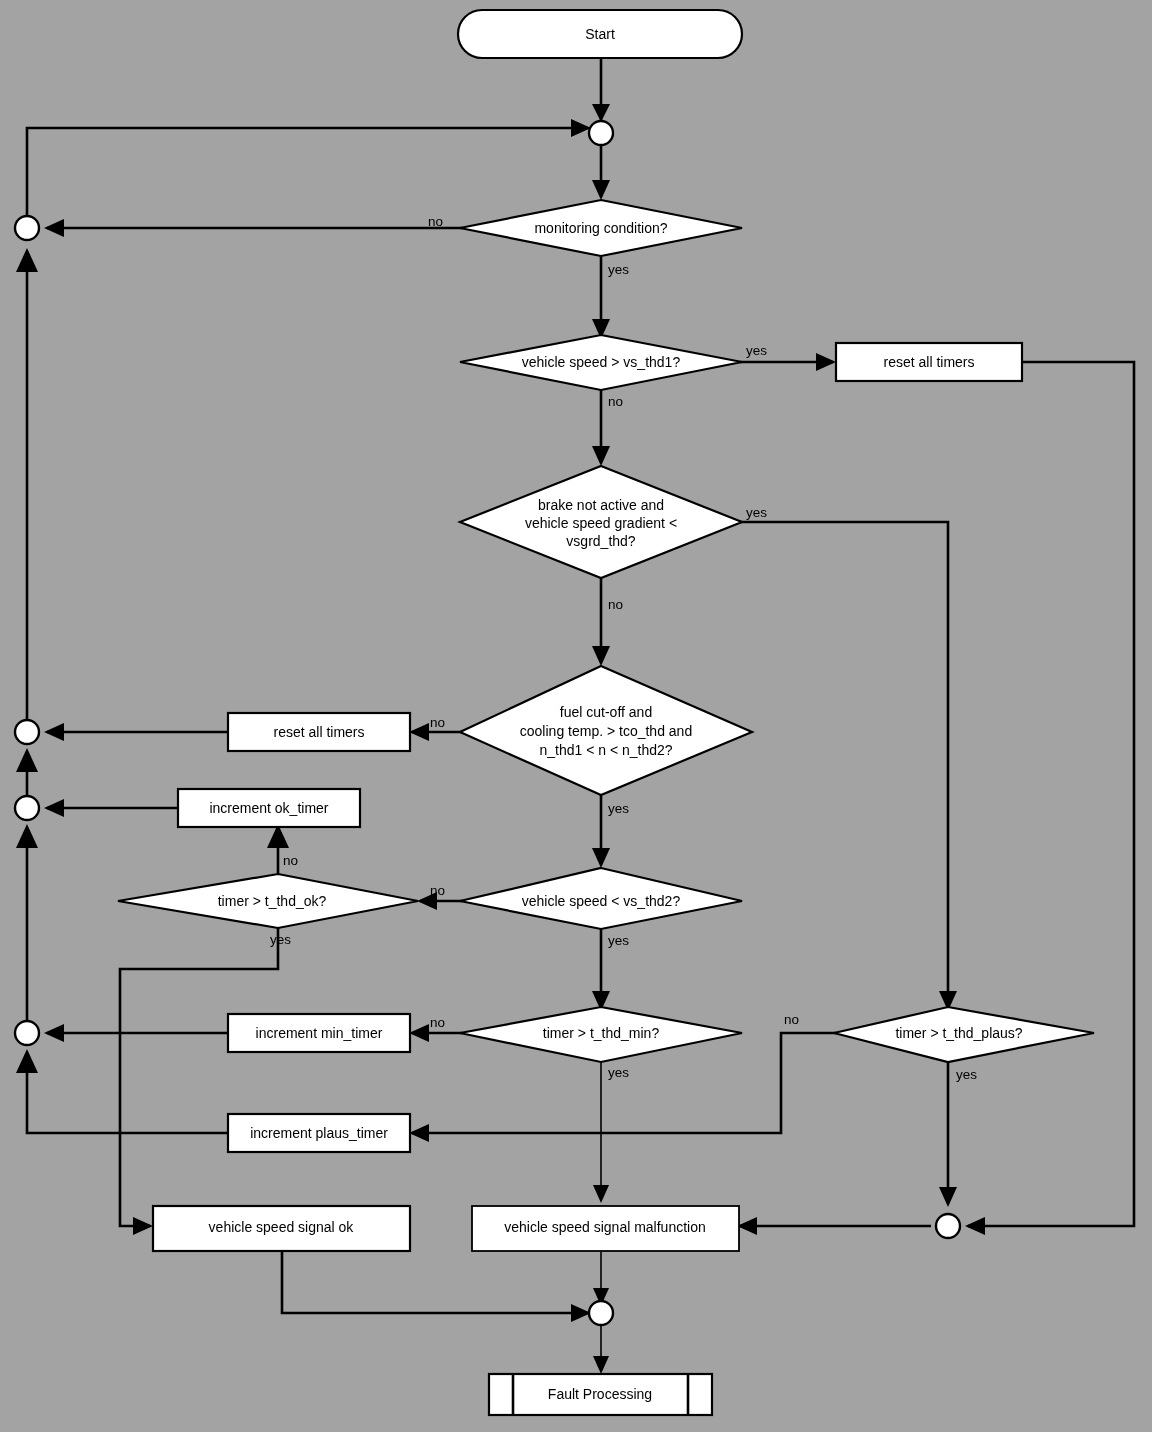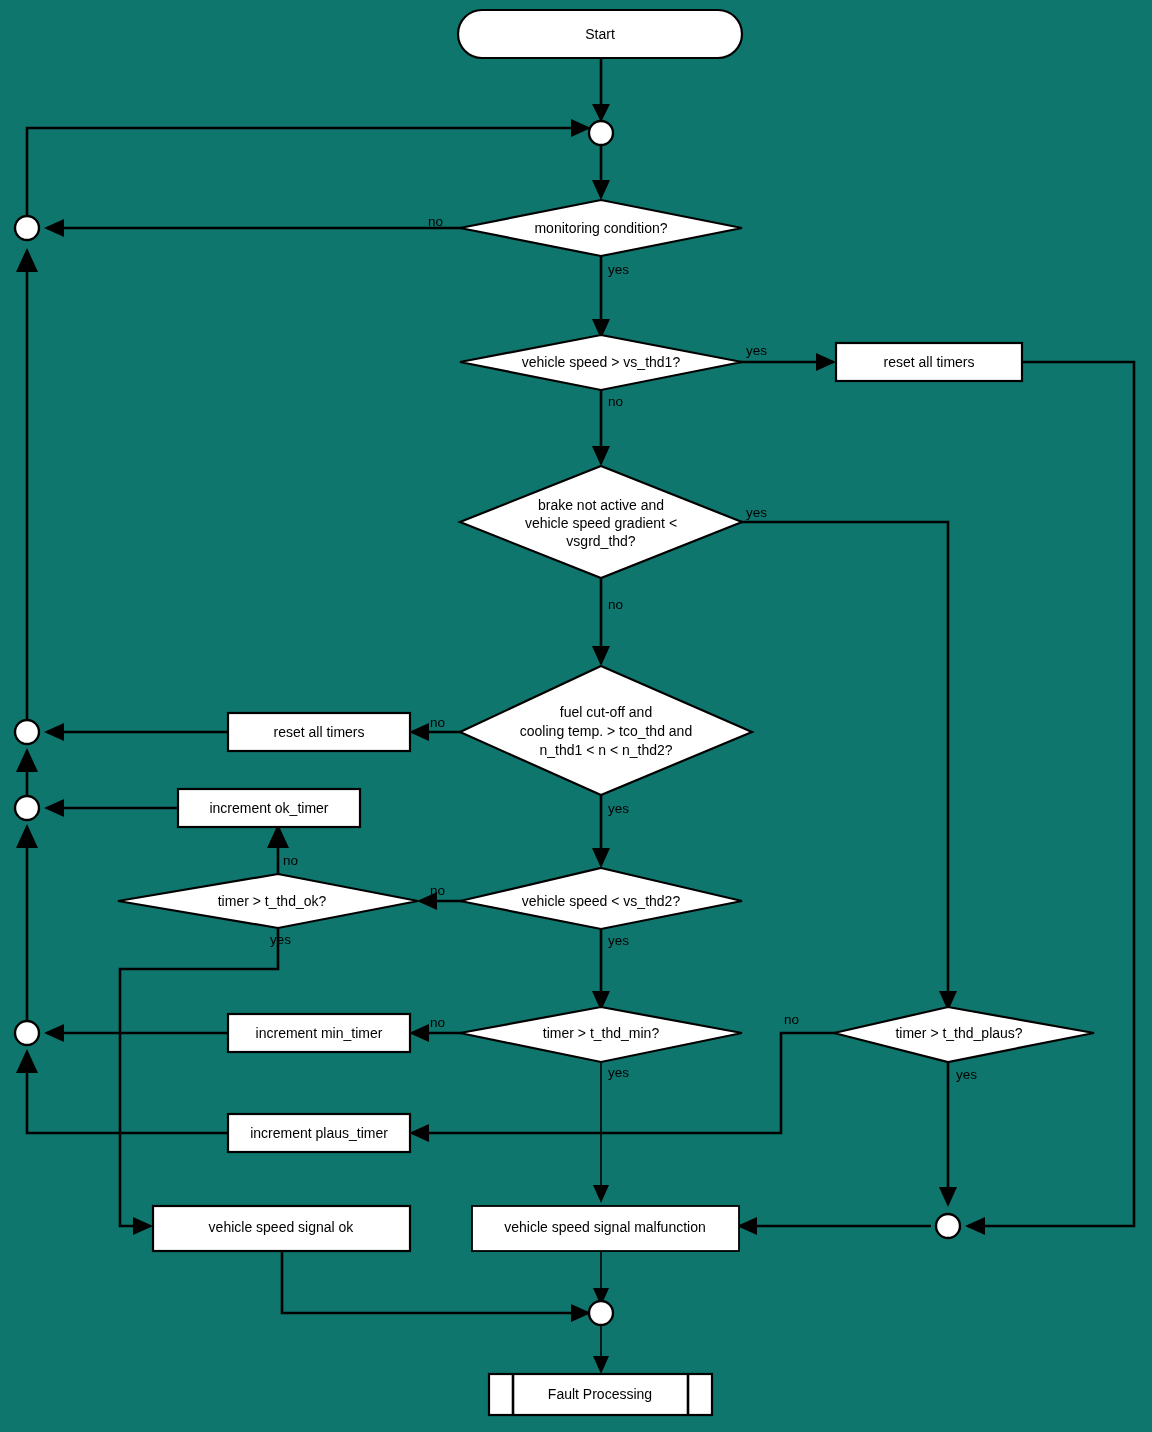--- a/index.html
+++ b/index.html
@@ -7,21 +7,21 @@
     padding: 0;
     background: #ffffff;
   }
   body {
     font-family: "Liberation Sans", sans-serif;
   }
   #diagram-root {
     position: relative;
     width: 1152px;
     height: 1432px;
-    background: #0f766e;
+    background: #a3a3a3;
     overflow: hidden;
   }
   svg#flow {
     display: block;
     width: 1152px;
     height: 1432px;
   }
   .shape {
     fill: #ffffff;
     stroke: #000000;

